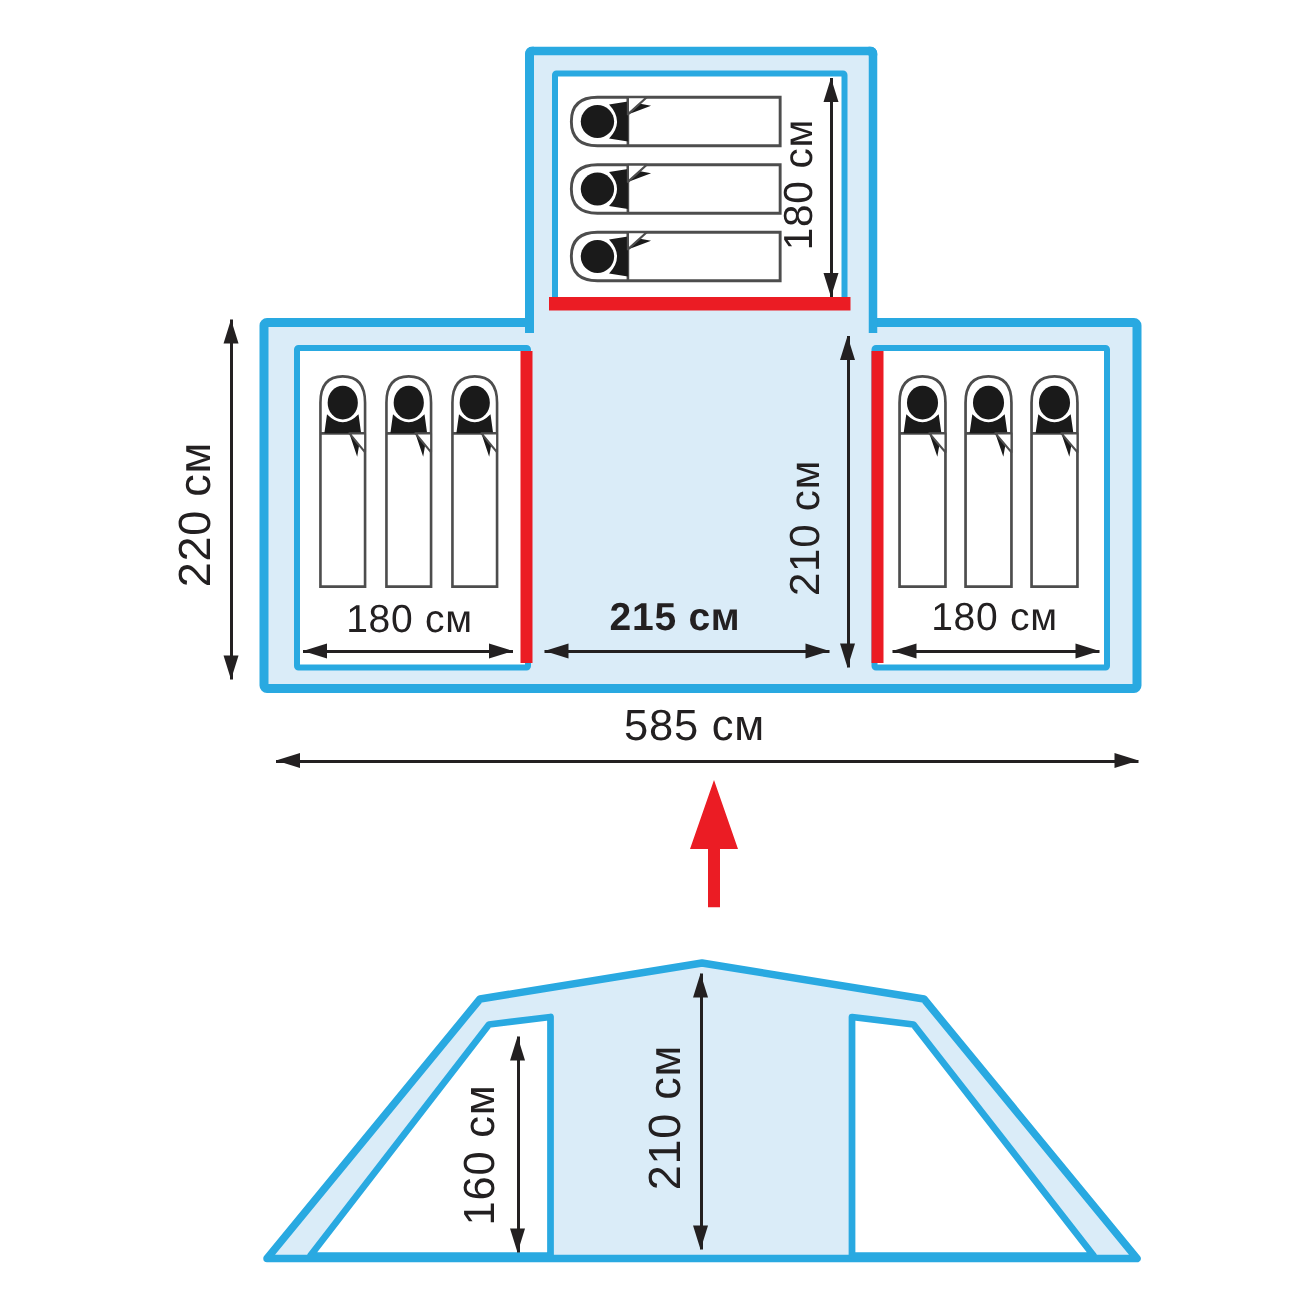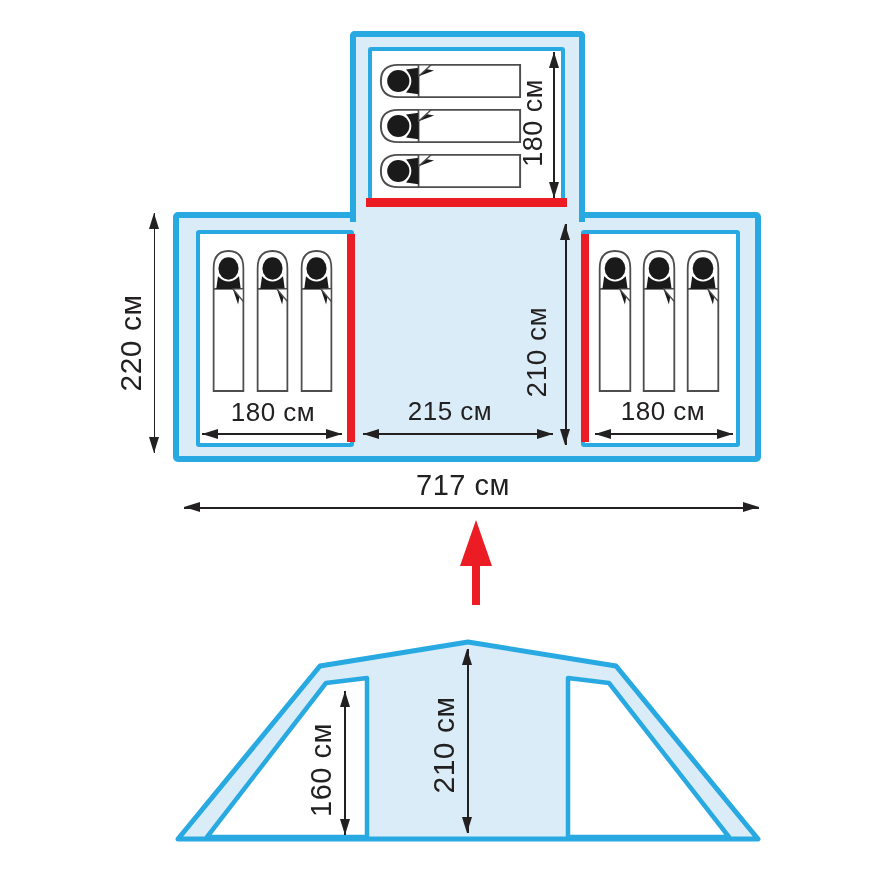--- a/index.html
+++ b/index.html
@@ -121,23 +121,23 @@
 
   <div class="dim dim-h" style="left:202px;top:429px;width:140px;"></div>
   <div class="dim dim-h" style="left:363px;top:429px;width:190px;"></div>
   <div class="dim dim-h" style="left:595px;top:429px;width:138px;"></div>
   <div class="dim dim-h" style="left:184px;top:502px;width:575px;"></div>
   <div class="dim dim-v" style="left:149px;top:213px;height:240px;"></div>
   <div class="dim dim-v" style="left:560px;top:224px;height:221px;"></div>
   <div class="dim dim-v" style="left:549px;top:52px;height:146px;"></div>
 
   <div class="lbl" style="left:273px;top:412px;font-size:26px;">180 см</div>
-  <div class="lbl" style="left:450px;top:411px;font-size:26px;">215 см</div>
+  <div class="lbl" style="left:450px;top:411px;font-size:26px;font-weight:bold;">215 см</div>
   <div class="lbl" style="left:663px;top:411px;font-size:26px;">180 см</div>
-  <div class="lbl" style="left:463px;top:485px;font-size:29px;">717 см</div>
+  <div class="lbl" style="left:463px;top:485px;font-size:29px;">585 см</div>
   <div class="lbl rot" style="left:131px;top:343px;font-size:30px;">220 см</div>
   <div class="lbl rot" style="left:537px;top:352px;font-size:28px;">210 см</div>
   <div class="lbl rot" style="left:533px;top:123px;font-size:27px;">180 см</div>
 
   <svg class="abs" style="left:459px;top:520px" width="34" height="85" viewBox="0 0 34 85">
     <polygon points="17,0 33,46 21,46 21,85 13,85 13,46 1,46" fill="var(--entrance-red)"></polygon>
   </svg>
 
   <svg class="abs" style="left:160px;top:625px" width="615" height="228" viewBox="160 625 615 228">
     <polygon points="178,839 320,666 468,642 616,666 758,839" fill="var(--interior-fill)" stroke="var(--outline-cyan)" stroke-width="5" stroke-linejoin="round"></polygon>

